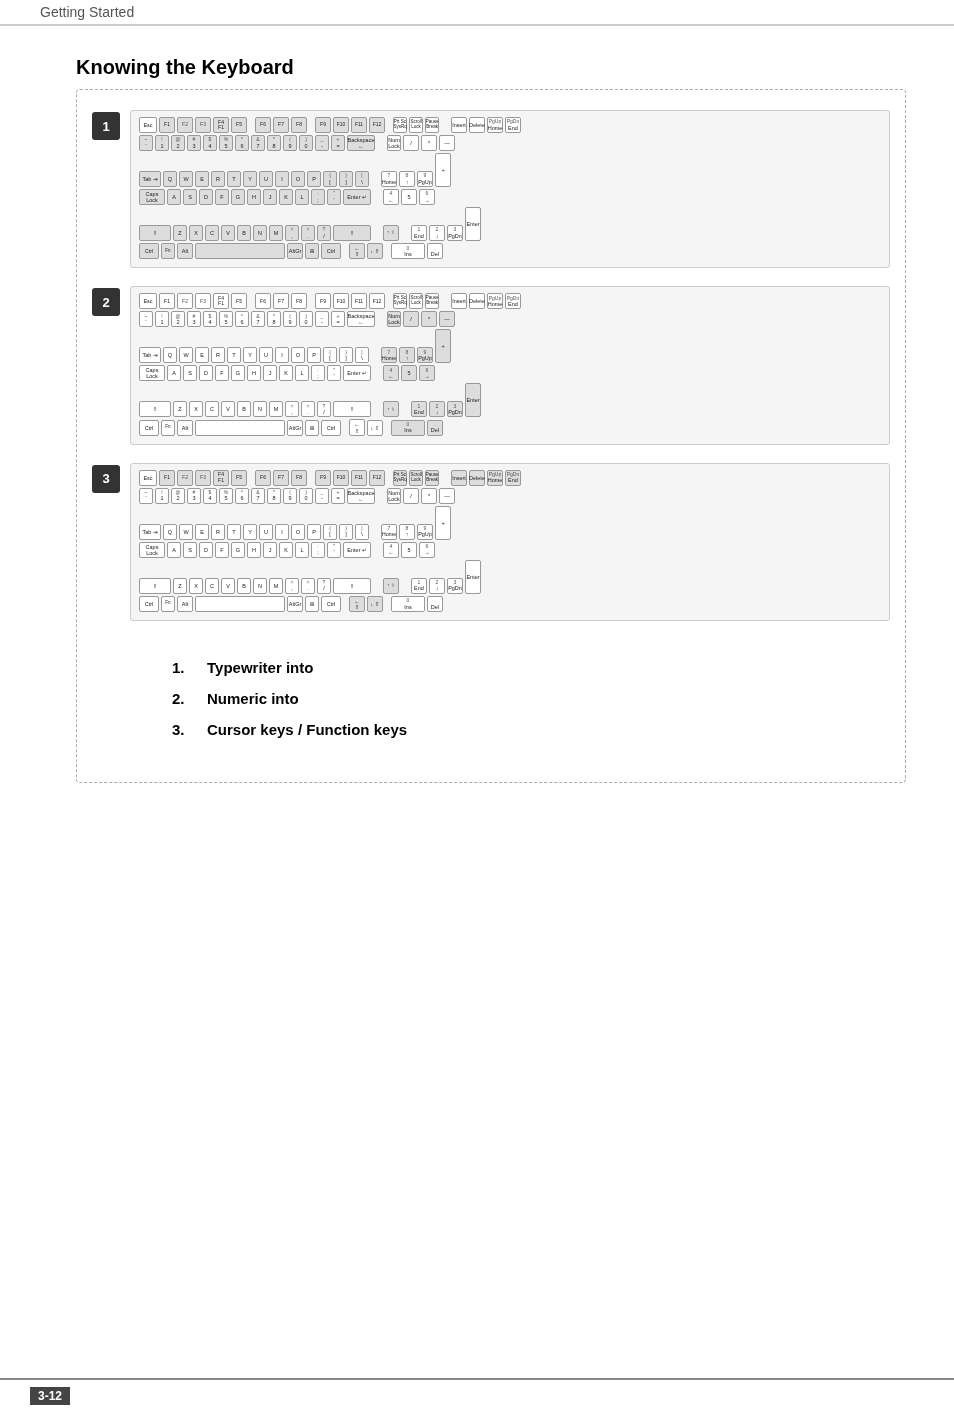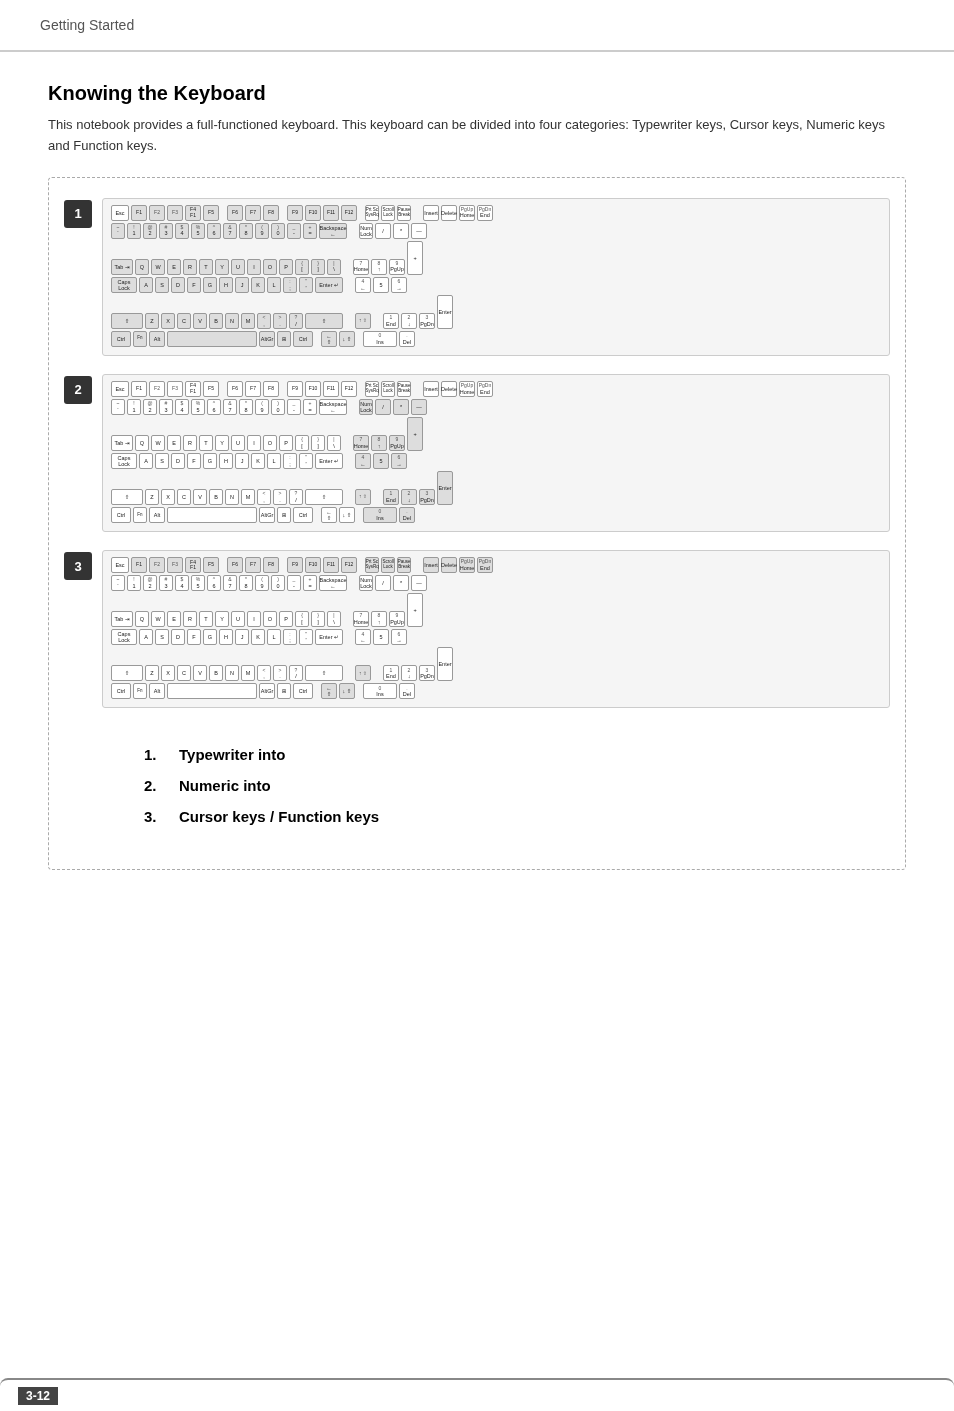--- a/index.html
+++ b/index.html
@@ -5,26 +5,27 @@
     * { box-sizing: border-box; margin: 0; padding: 0; }
     body {
       font-family: Arial, sans-serif;
       background: #fff;
       width: 954px;
       min-height: 1411px;
       position: relative;
     }
     .header-bar {
       border-bottom: 2px solid #ccc;
-      padding: 17px 40px;
+      padding: 4px 40px;
       font-size: 14px;
       color: #555;
     }
     .main-content {
       padding: 30px 48px;
+      margin-left: 28px;
     }
     .section-title {
       font-size: 20px;
       font-weight: bold;
       margin-bottom: 10px;
       color: #000;
     }
     .section-desc {
       font-size: 13px;
       color: #333;
@@ -139,21 +140,20 @@
 </head>
 <body>
 
 <div class="header-bar">
   <span>Getting Started</span>
 </div>
 
 <div class="main-content">
 
   <div class="section-title">Knowing the Keyboard</div>
-  <div class="section-desc">This notebook provides a full-functioned keyboard.    This keyboard can be divided into four categories: Typewriter keys, Cursor keys, Numeric keys and Function keys.</div>
 
   <div class="diagram-box">
 
     <div class="keyboard-section">
       <div class="section-number">1</div>
       <div class="keyboard-img">
 
         <div class="kbd-row">
           <div class="key key-esc">Esc</div>
           <div class="key key-f1" style="background:#ddd">F1</div>
@@ -870,15 +870,15 @@
       <div class="numlist-item">
         <span class="numlist-num">3.</span>
         <span class="numlist-label">Cursor keys / Function keys</span>
       </div>
     </div>
 
   </div>
 
 </div>
 
-<div style="position:fixed;bottom:0;left:0;width:954px;border-top:2px solid #888;background:#fff;padding:6px 18px;border-radius:8px;">
+<div style="position:fixed;bottom:0;left:0;width:954px;border-top:2px solid #888;background:#fff;padding:6px 30px;">
   <span class="page-num">3-12</span>
 </div>
 
 </body></html>

